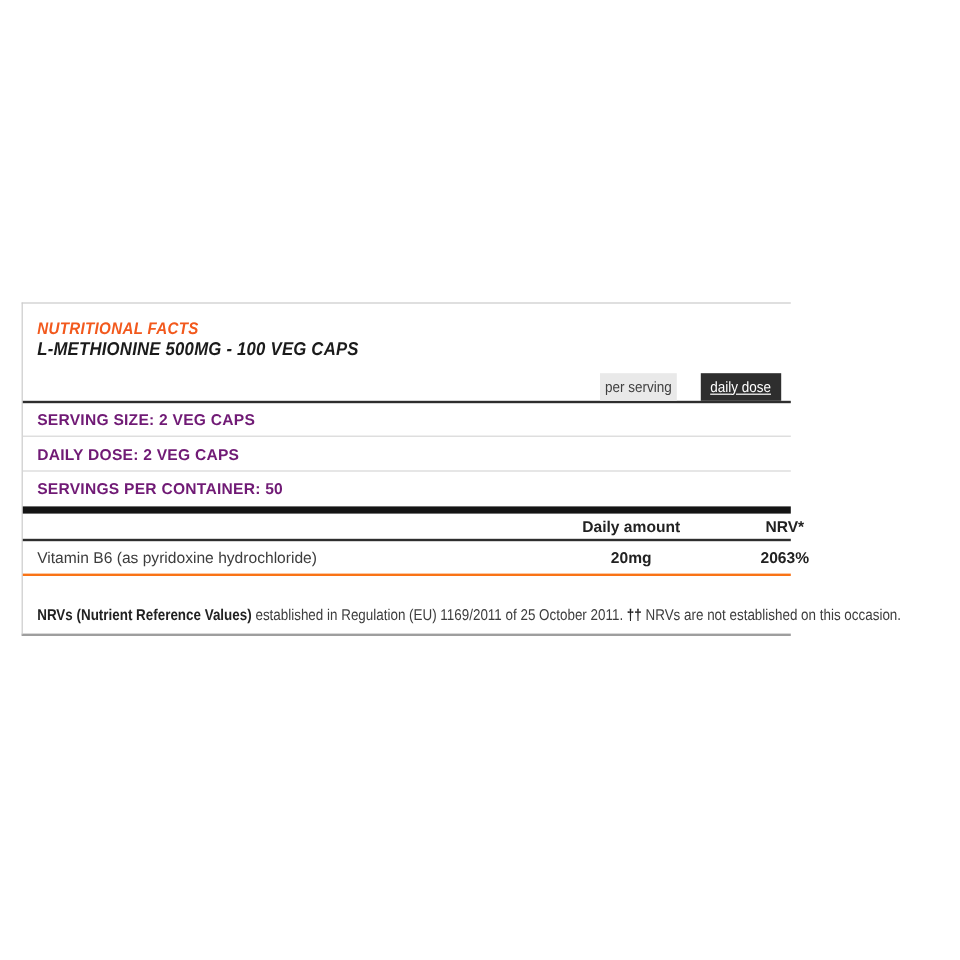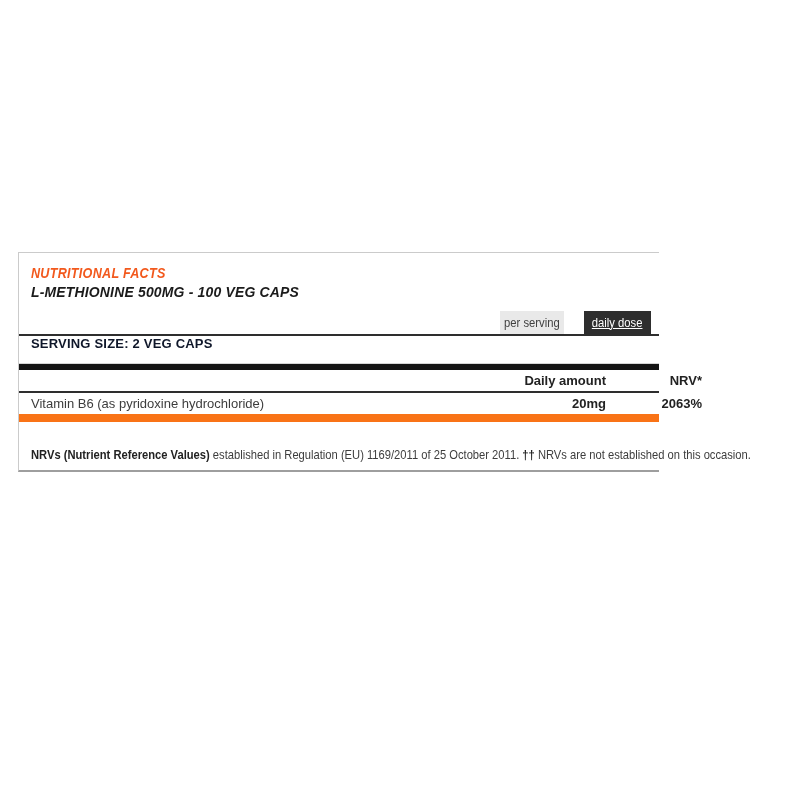--- a/index.html
+++ b/index.html
@@ -38,38 +38,38 @@
     height: 23px; border: none; cursor: pointer; font-family: inherit;
     font-size: 12.5px; display: flex; align-items: center; justify-content: center;
     background: #e9e9e9; color: #3f3f3f; padding: 0;
   }
   .toggle-btn .t-label { transform: scaleX(.9); white-space: nowrap; }
   .toggle-btn.inactive { width: 64px; }
   .toggle-btn.active { width: 67px; background: #2e2e2e; color: #ffffff; text-decoration: underline; }
 
   
   .serving-row {
-    height: 28px; display: flex; padding-left: 12px;
-    font-weight: bold; font-size: 13px; color: #0f172a; letter-spacing: .2px;
+    height: 28px; display: flex; align-items: center; padding-left: 12px;
+    font-weight: bold; font-size: 13px; color: #701a75; letter-spacing: .2px;
     border-bottom: 1px solid #d6d6d6; white-space: nowrap;
   }
   .serving-row.first { height: 28px; }
   .serving-row.mid { height: 29px; }
   .serving-row.last { height: 29px; border-bottom: none; }
 
   .thick-bar { height: 6px; background: #141414; }
 
   
   .grid-row { display: grid; grid-template-columns: 427px 160px 96px 1fr; align-items: center; }
   .thead { height: 23px; border-bottom: 2px solid #2e2e2e; font-weight: bold; font-size: 13px; color: #222; }
-  .cell-center { text-align: right; white-space: nowrap; }
+  .cell-center { text-align: center; white-space: nowrap; }
   .nutrient-row { height: 29px; font-size: 13px; color: #3d3d3d; border-bottom: 1px solid #d6d6d6; }
   .nutrient-row .name { padding-left: 12px; white-space: nowrap; }
   .nutrient-row .val { font-weight: bold; color: #222; }
-  .nutrient-row.last { border-bottom: 8px solid #f97316; }
+  .nutrient-row.last { border-bottom: 2px solid #f97316; }
 
   
   .footnote { height: 32px; display: flex; align-items: center; padding-left: 12px; font-size: 13px; color: #3d3d3d; margin-top: 16px; }
   .footnote .fn-scale {
     display: inline-block; white-space: nowrap;
     transform: scaleX(.86); transform-origin: left center;
   }
   .footnote b { color: #222; }
 </style>
 </head>
@@ -86,20 +86,26 @@
       </button>
       <button class="toggle-btn active" style="background: rgb(46, 46, 46);">
         <span class="t-label">daily dose</span>
       </button>
     </div>
   </div>
 
   <div class="serving-row first">
     <span>SERVING SIZE: 2 VEG CAPS</span>
   </div>
+  <div class="serving-row mid">
+    <span>DAILY DOSE: 2 VEG CAPS</span>
+  </div>
+  <div class="serving-row last">
+    <span>SERVINGS PER CONTAINER: 50</span>
+  </div>
 
   <div class="thick-bar"></div>
 
   <div class="grid-row thead">
     <div></div>
     <div class="cell-center">Daily amount</div>
     <div class="cell-center">NRV*</div>
     <div></div>
   </div>
 

